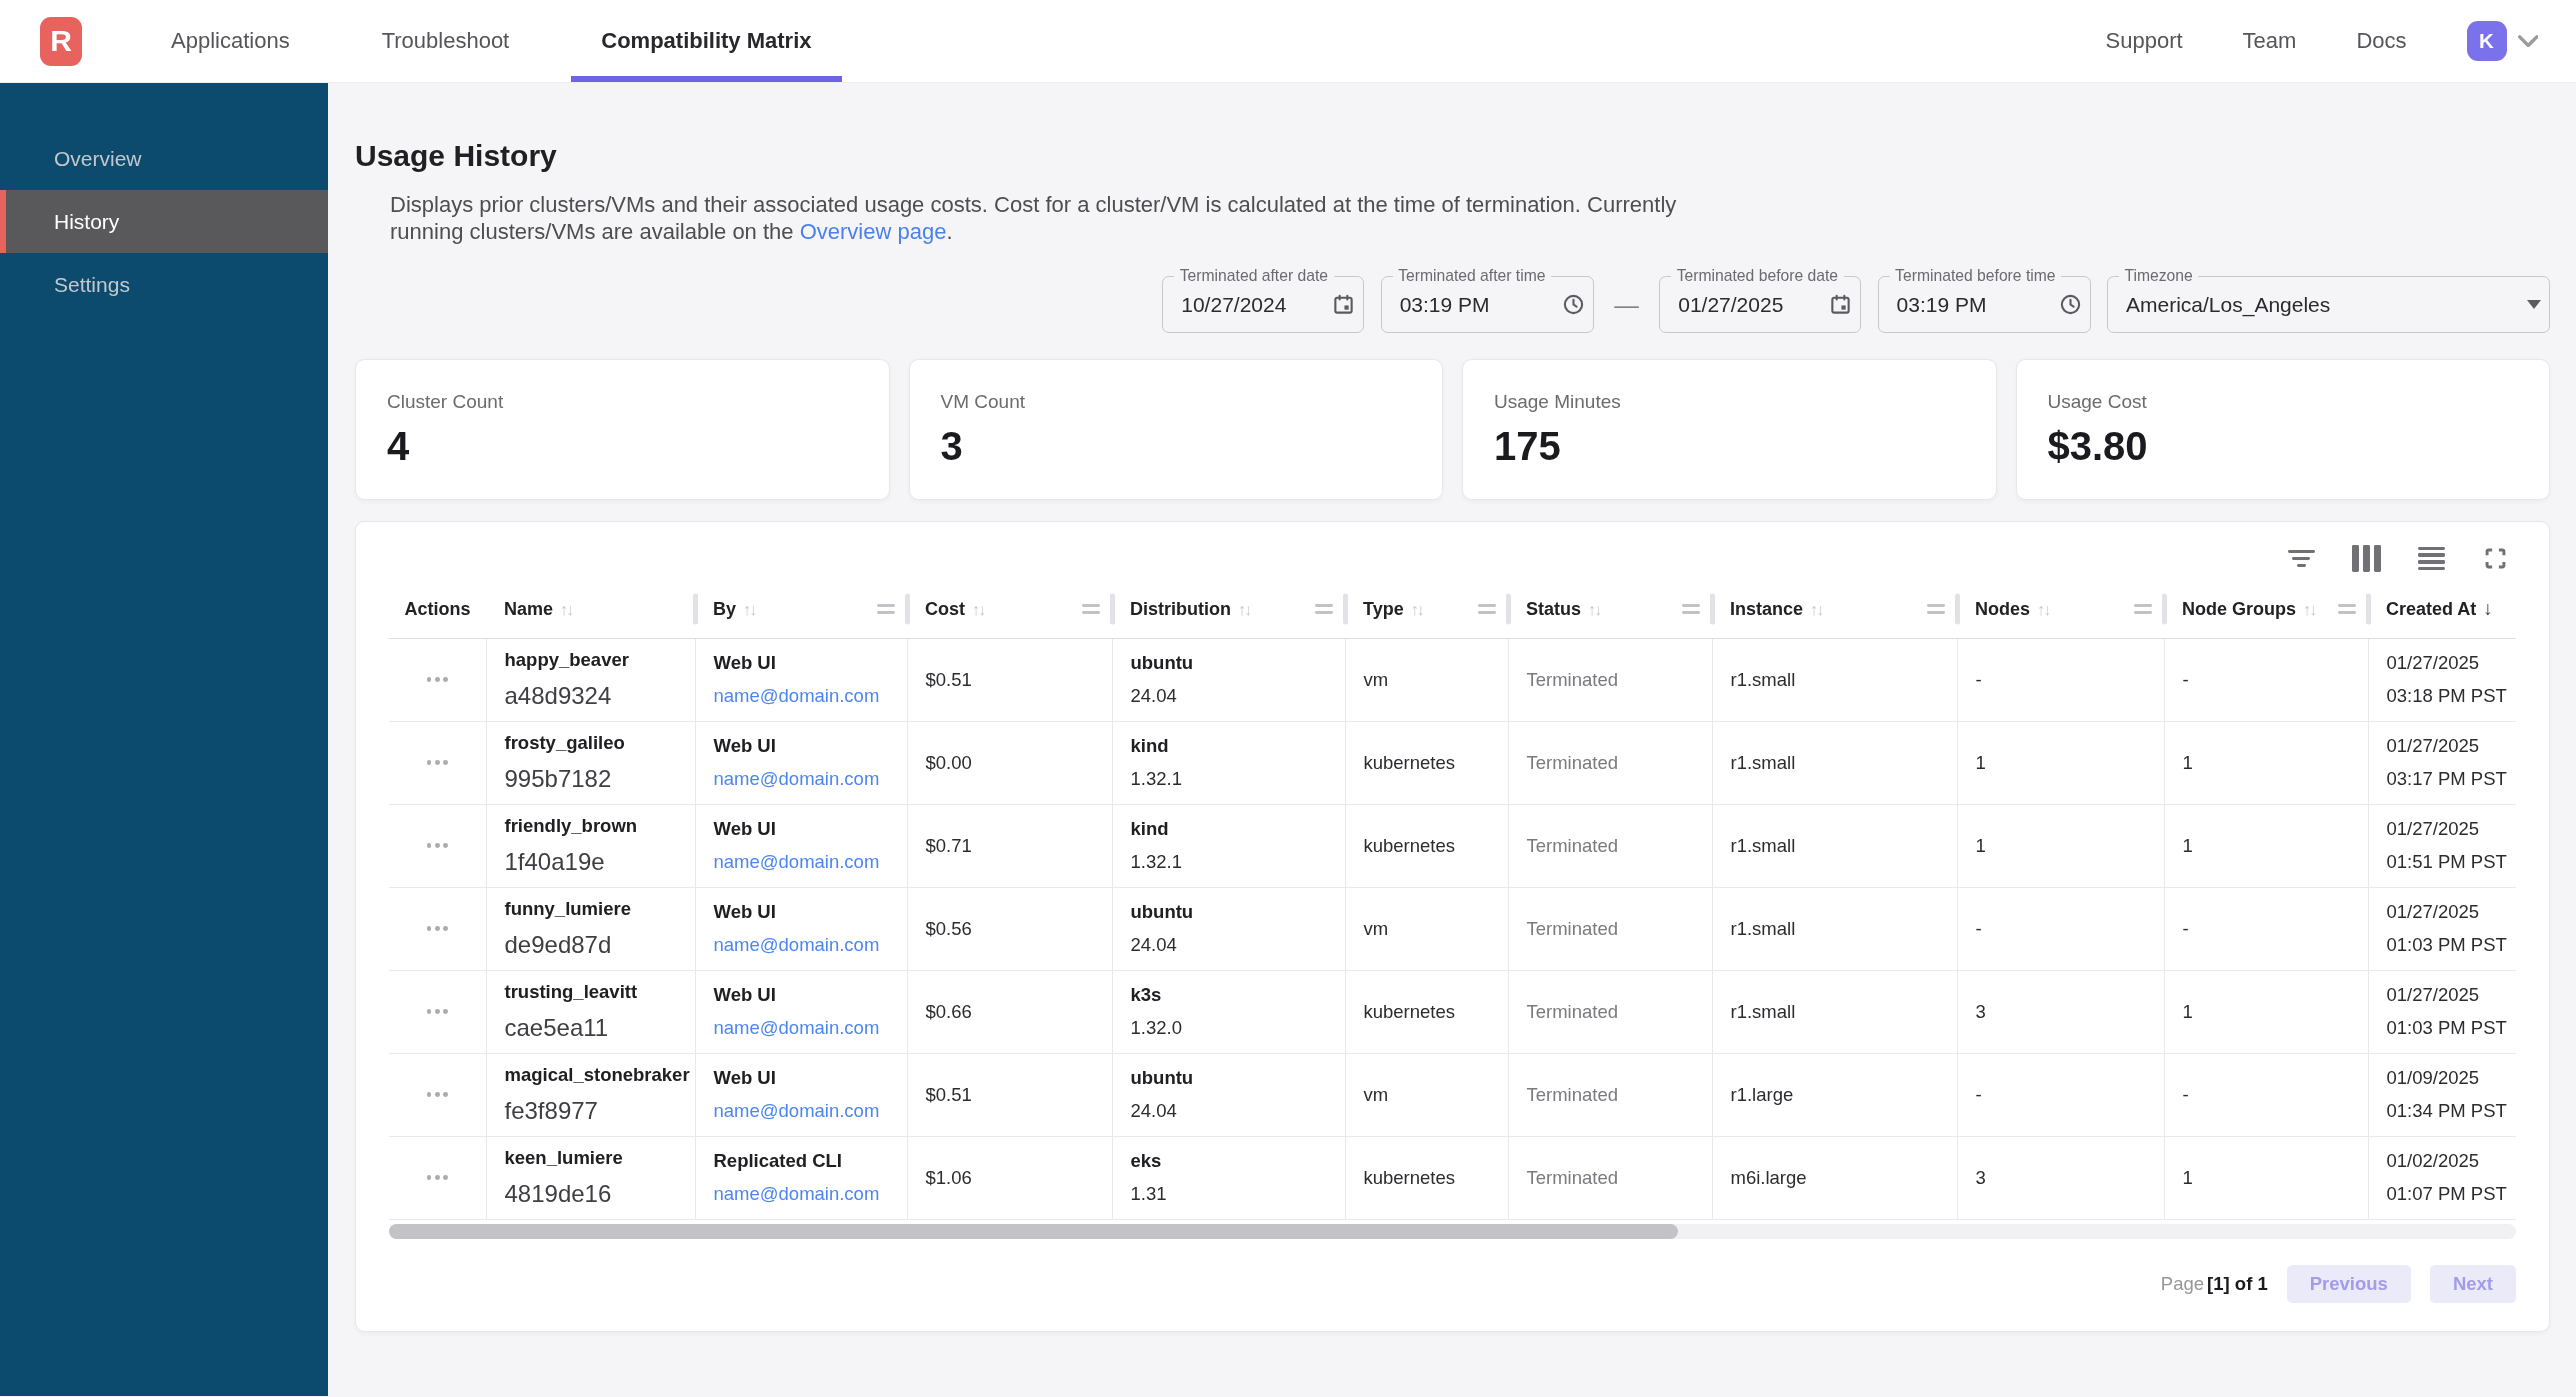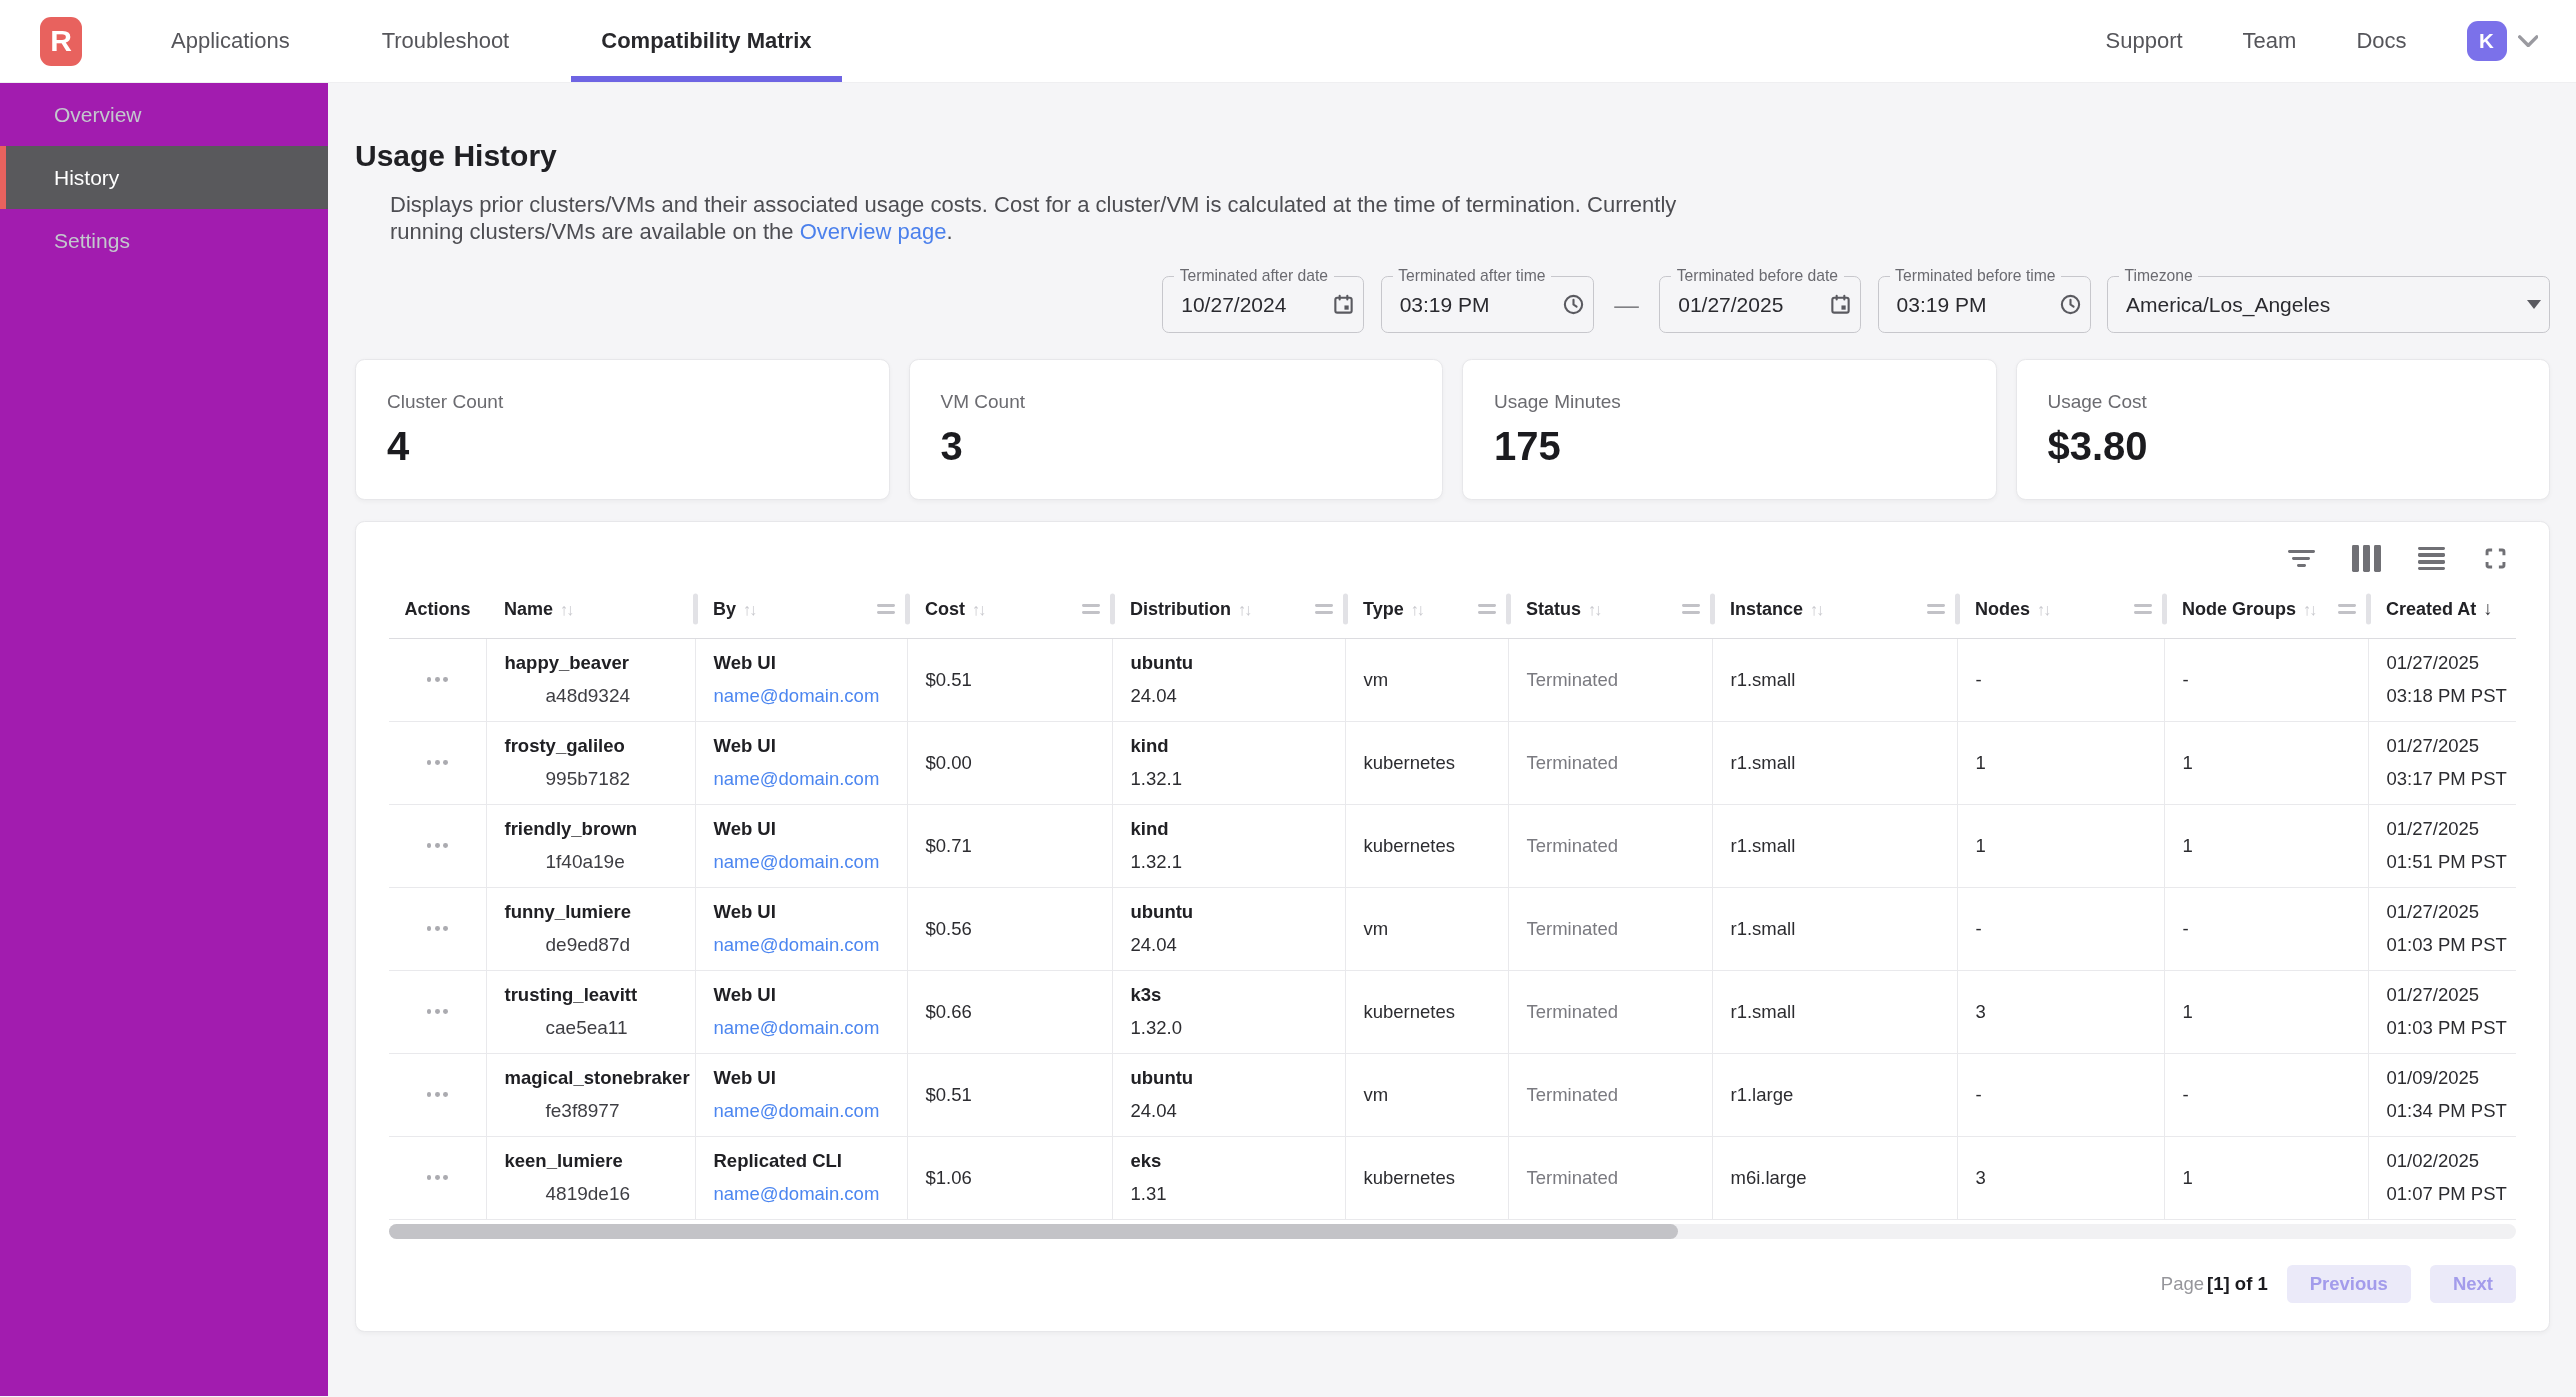--- a/index.html
+++ b/index.html
@@ -17,21 +17,21 @@
     border-bottom:6.8px solid transparent; cursor:pointer; }
   .tab.active { font-weight:700; color:#28282C; border-bottom-color:#6E64E3; }
   .nav-right { margin-left:auto; display:flex; align-items:center; gap:60px; padding-right:38px; }
   .nav-link { font-size:22px; color:#55555A; cursor:pointer; }
   .avatar-wrap { display:flex; align-items:center; gap:11px; cursor:pointer; }
   .avatar { width:40px; height:40px; border-radius:11px; background:#7B71EA; color:#fff;
     font-size:20.5px; font-weight:700; display:flex; align-items:center; justify-content:center; }
 
   
   .shell { display:flex; height:1313px; }
-  .sidebar { width:328px; background:#a21caf; flex-shrink:0; }
+  .sidebar { width:328px; background:#0c4a6e; padding-top:44px; flex-shrink:0; }
   .side-item { height:63px; display:flex; align-items:center; padding-left:48px; font-size:21px;
     color:#C3C8CD; border-left:6.8px solid transparent; cursor:pointer; }
   .side-item.active { background:#59595C; color:#FFFFFF; border-left-color:#E8625E; }
 
   .main { flex:1; padding:0 26px 0 27px; overflow:hidden; }
   .page-title { margin-top:56px; font-size:30px; font-weight:700; color:#202024; }
   .page-desc { margin-top:18px; font-size:22px; line-height:27px; color:#4D4D52; max-width:1302px;margin-left:35px; }
   .page-desc a { color:#4B80EC; text-decoration:none; cursor:pointer; }
 
   
@@ -79,21 +79,21 @@
   .menu-ic i { width:18px; height:3.4px; background:#C2C2C7; border-radius:1.4px; display:block; }
   .pill { position:absolute; right:-2.7px; top:50%; transform:translateY(-50%); width:4.8px; height:31px;
     background:#E2E2E6; border-radius:2.7px; }
 
   tbody td { padding:0; border-top:1.4px solid #E9E9EC; border-right:1.4px solid #E9E9EC; }
   tbody td:last-child { border-right:none; }
   tbody tr:last-child td { border-bottom:1.4px solid #E9E9EC; }
   .cw { display:flex; flex-direction:column; justify-content:center; height:82px; padding-left:18px; gap:10.3px; }
   .cw.center { align-items:center; padding-left:0; }
   .l1 { font-size:18.5px; font-weight:700; color:#202024; white-space:nowrap; }
-  .l2 { font-size:19px; color:#3E3E43;margin-left:41px; }
+  .l2 { font-size:24px; color:#3E3E43; }
   .l0 { font-size:18.5px; color:#2C2C30; }
   .muted { color:#7A7A80; }
   .email { font-size:18.5px; color:#4C86F0; text-decoration:none; cursor:pointer; }
   .dots { display:flex; gap:3.4px; cursor:pointer; }
   .dots i { width:4.8px; height:4.8px; border-radius:50%; background:#ABABB0; display:block; }
 
   .hscroll { margin-top:4.1px; height:15px; background:#F1F1F3; border-radius:7.5px; position:relative; }
   .hthumb { position:absolute; left:0; top:0; height:15px; width:60.6%; background:#C3C3C7;
     border-radius:7.5px; cursor:grab; }
 

